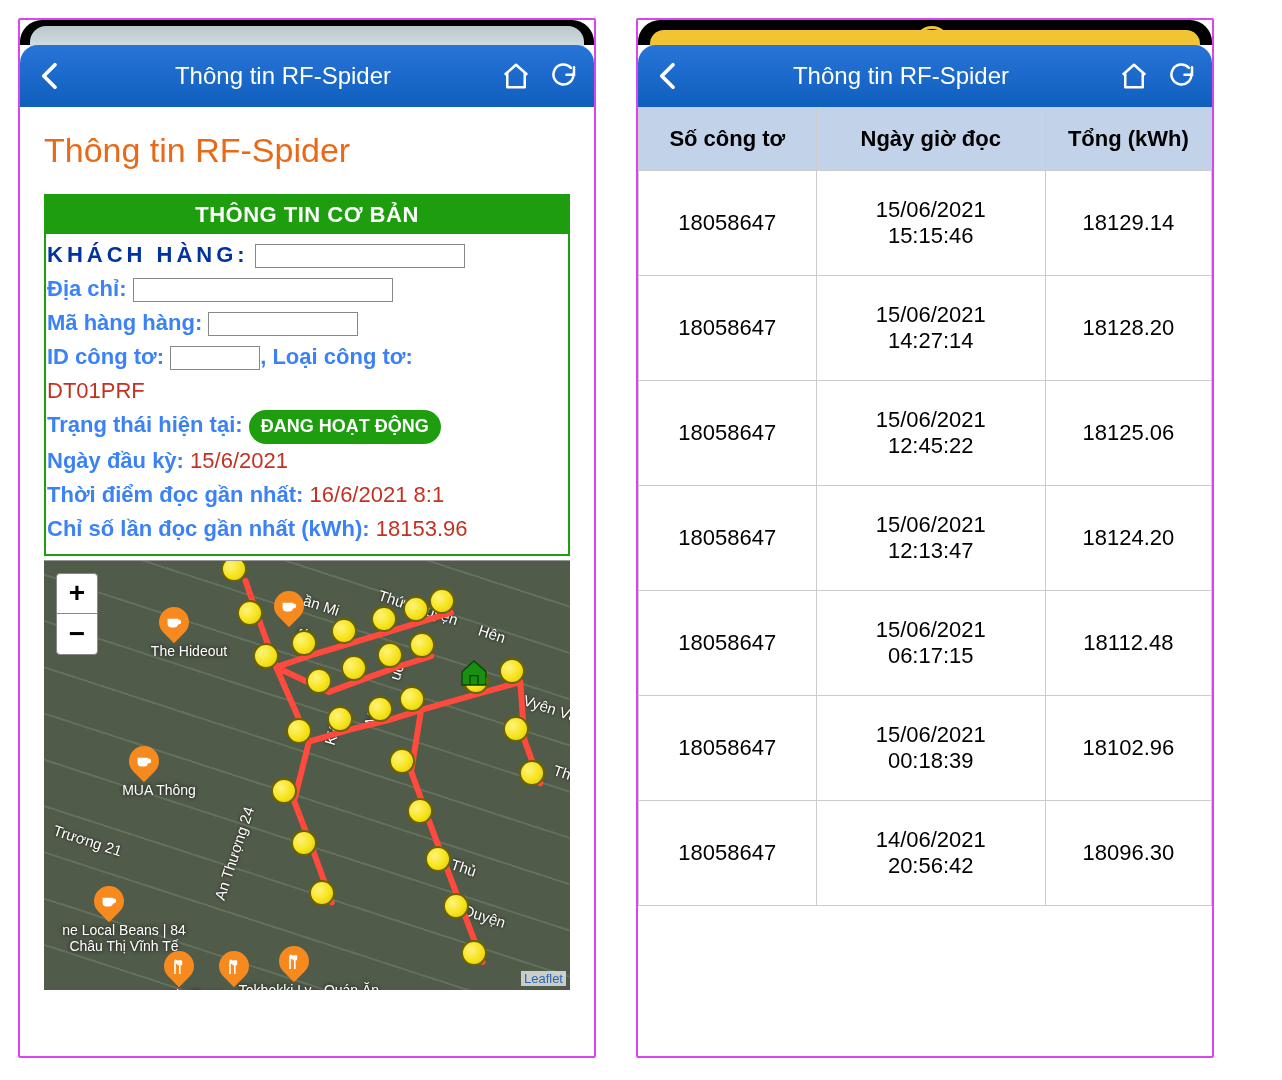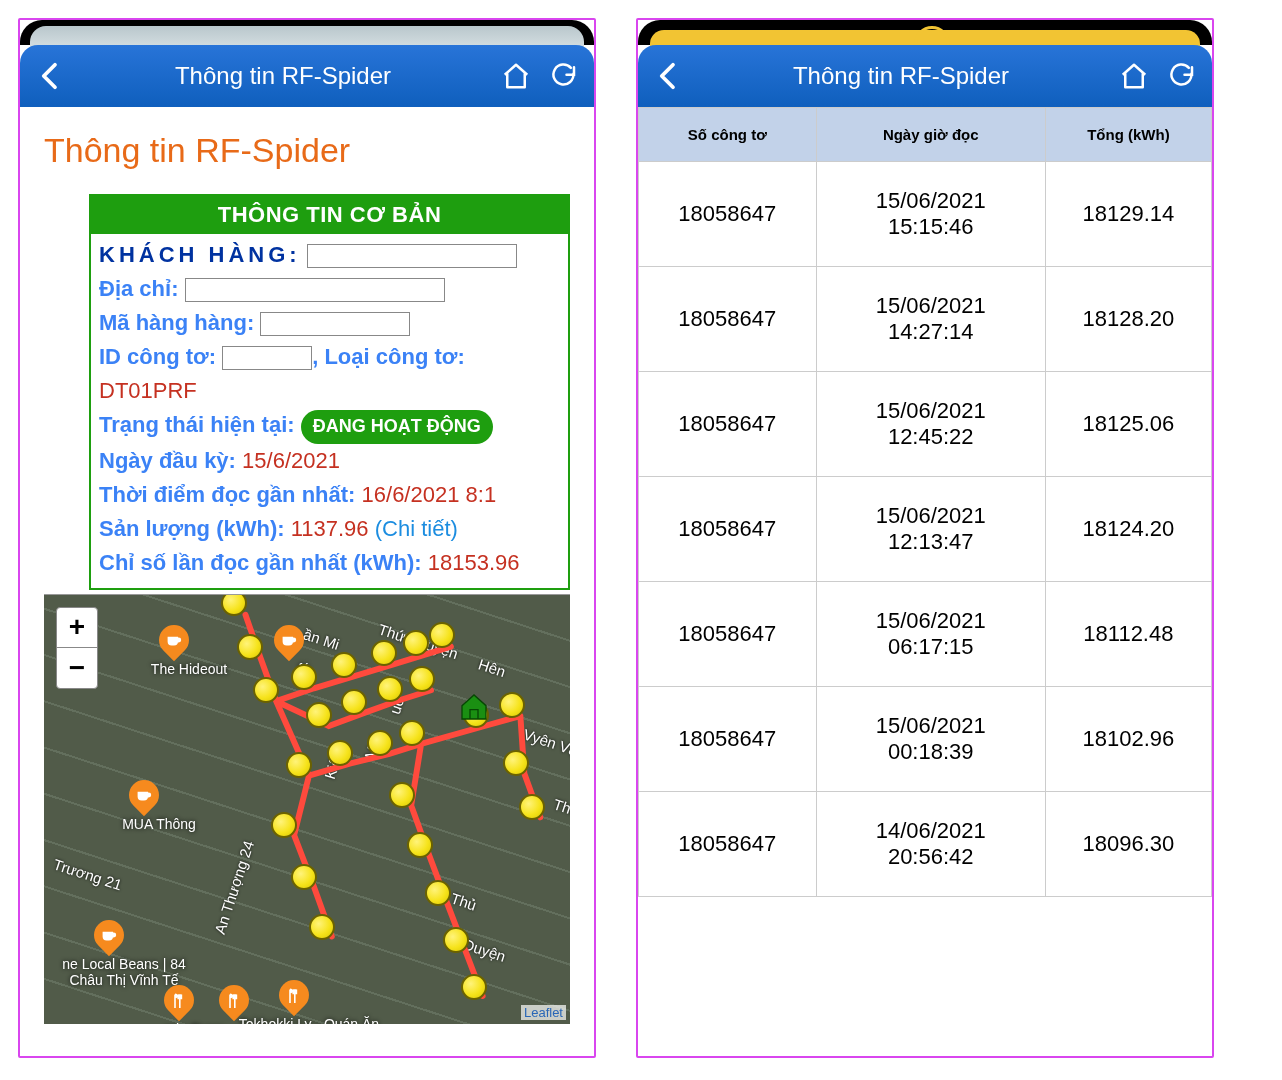--- a/index.html
+++ b/index.html
@@ -82,31 +82,31 @@
     cursor:pointer;
   }
   .icon-btn svg{width:30px;height:30px;stroke:#fff;fill:none;stroke-width:2px;}
   .body{flex:1;overflow:hidden;padding:10px 24px 0;}
   h1.page-title{
     color:var(--orange);
     font-weight:500;
     font-size:34px;
     margin:14px 0 24px;
   }
-  .panel{border:2px solid var(--green);margin-left:45px;}
+  .panel{border:2px solid var(--green);}
   .panel-header{
     background:var(--green);
     color:#fff;
     text-align:center;
     font-weight:700;
     font-size:22px;
     padding:6px 0;
     letter-spacing:.5px;
   }
-  .panel-body{padding:4px 8px 8px;font-size:22px;line-height:1.55;}
+  .panel-body{padding:4px 1px 8px;font-size:22px;line-height:1.55;}
   .lbl{font-weight:700;color:#3b82f6;}
   .cust-title{color:#0032a0;font-weight:700;letter-spacing:4px;}
   .blank{
     display:inline-block;border:1px solid #888;background:#fff;
     height:24px;vertical-align:middle;
   }
   .bw1{width:210px;} .bw2{width:260px;} .bw3{width:150px;} .bw4{width:90px;}
   .code{color:var(--red);}
   .val{color:var(--red);}
   .badge{
@@ -150,21 +150,21 @@
   .home-marker svg{width:32px;height:32px;fill:#1a8f12;stroke:#064703;stroke-width:1;}
   .attrib{position:absolute;right:4px;bottom:4px;color:#2a67b7;font-size:13px;background:rgba(255,255,255,.7);padding:0 3px;z-index:5;}
   
   .table-wrap{flex:1;overflow:hidden;}
   .tbl-title{
     background:#5d88c6;color:#fff;text-align:center;
     font-weight:700;font-size:22px;padding:10px 0;letter-spacing:.5px;
   }
   table{width:100%;border-collapse:collapse;table-layout:fixed;}
   th{
-    background:var(--th-blue);font-size:15px;font-weight:700;
+    background:var(--th-blue);font-size:22px;font-weight:700;
     padding:18px 6px;border:1px solid var(--border);
   }
   td{
     font-size:22px;text-align:center;padding:26px 6px;
     border:1px solid var(--border);
   }
   col.c1{width:31%;} col.c2{width:40%;} col.c3{width:29%;}
 </style>
 </head>
 <body>
@@ -197,21 +197,20 @@
       <div class="panel-header">THÔNG TIN CƠ BẢN</div>
       <div class="panel-body">
         <div><span class="cust-title">KHÁCH HÀNG:</span> <span class="blank bw1"></span></div>
         <div><span class="lbl">Địa chỉ:</span> <span class="blank bw2"></span></div>
         <div><span class="lbl">Mã hàng hàng:</span> <span class="blank bw3"></span></div>
         <div><span class="lbl">ID công tơ:</span> <span class="blank bw4"></span><span class="lbl">, Loại công tơ:</span></div>
         <div class="code">DT01PRF</div>
         <div><span class="lbl">Trạng thái hiện tại:</span> <span class="badge">ĐANG HOẠT ĐỘNG</span></div>
         <div><span class="lbl">Ngày đầu kỳ:</span> <span class="val">15/6/2021</span></div>
         <div><span class="lbl">Thời điểm đọc gần nhất:</span> <span class="val">16/6/2021 8:1</span></div>
-        <div><span class="lbl">Sản lượng (kWh):</span> <span class="val">1137.96</span> <span class="link">(Chi tiết)</span></div>
         <div><span class="lbl">Chỉ số lần đọc gần nhất (kWh):</span> <span class="val">18153.96</span></div>
       </div>
     </div>
 
     <div class="map">
       <div class="map-bg"></div>
       <svg class="route" viewBox="0 0 530 430" preserveAspectRatio="none">
         <path stroke="#ff4a3d" stroke-width="6" fill="none" stroke-linecap="round" d="M203,20 L218,63 L234,107 M234,107 L272,94 L312,82 L352,70 L384,60 L410,52 M234,107 L287,132 L322,119 L358,106 L390,96 M234,107 L267,182 L308,170 L348,160 L380,150 L444,132 L480,122 M380,150 L370,212 L388,262 L406,310 L424,357 L442,404 M480,122 L484,180 L500,224 M267,182 L252,242 L272,294 L290,344"></path>
       </svg>
       <div id="map-nodes">
@@ -252,21 +251,21 @@
           <div class="map-street" style="left: 350px; top: 110px; transform: rotate(-72deg);">uc</div>
           <div class="map-street" style="left: 260px; top: 30px; transform: rotate(18deg);">ần Mi</div>
           <div class="map-street" style="left: 335px; top: 25px; transform: rotate(18deg);">Thức Duyện</div>
           <div class="map-street" style="left: 435px; top: 60px; transform: rotate(18deg);">Hên</div>
           <div class="map-street" style="left: 395px; top: 290px; transform: rotate(18deg);">ø Thủ</div>
           <div class="map-street" style="left: 420px; top: 340px; transform: rotate(18deg);">Duyện</div>
           <div class="map-street" style="left: 480px; top: 130px; transform: rotate(18deg);">Vyên Vận</div>
           <div class="map-street" style="left: 510px; top: 200px; transform: rotate(18deg);">Thoại</div>
         </div>
       <div id="map-pois">
-          <div class="poi" style="left: 115px; top: 30px;">
+          <div class="poi" style="left: 115px; top: 46px;">
             <div class="pin">
               <svg viewBox="0 0 20 20" fill="none" stroke="#fff" stroke-width="2">
                 <path d="M3 7h11v5a4 4 0 0 1-4 4H7a4 4 0 0 1-4-4zM14 8h2a2 2 0 0 1 0 4h-2"></path>
               </svg>
             </div>
             <div class="poi-label">The Hideout</div>
           </div>
           <div class="poi" style="left: 230px; top: 30px;">
             <div class="pin">
               <svg viewBox="0 0 20 20" fill="none" stroke="#fff" stroke-width="2">

